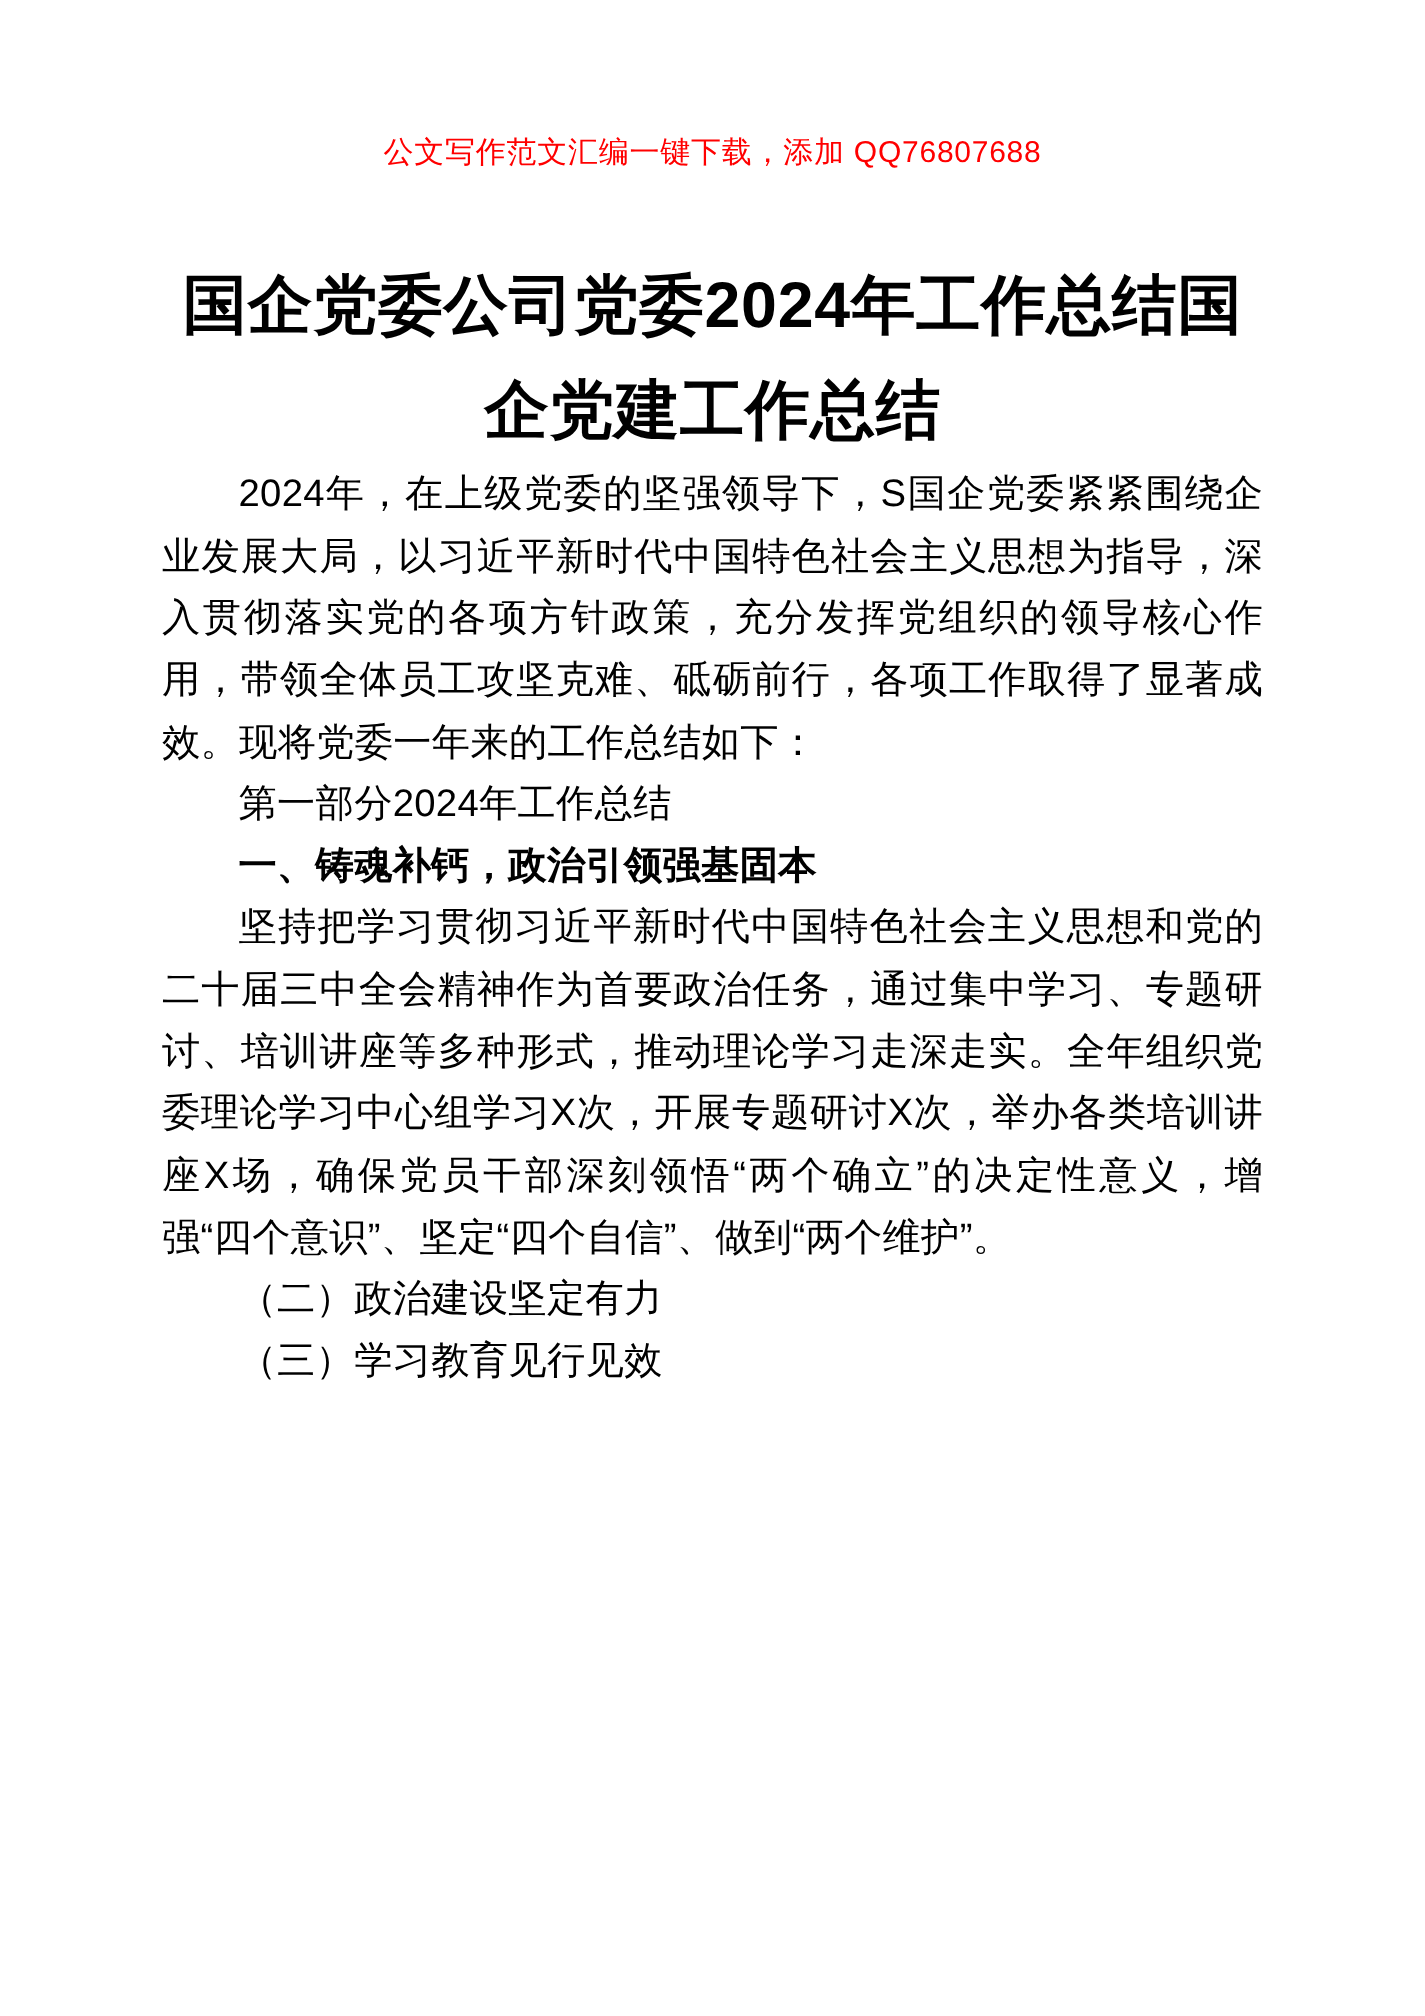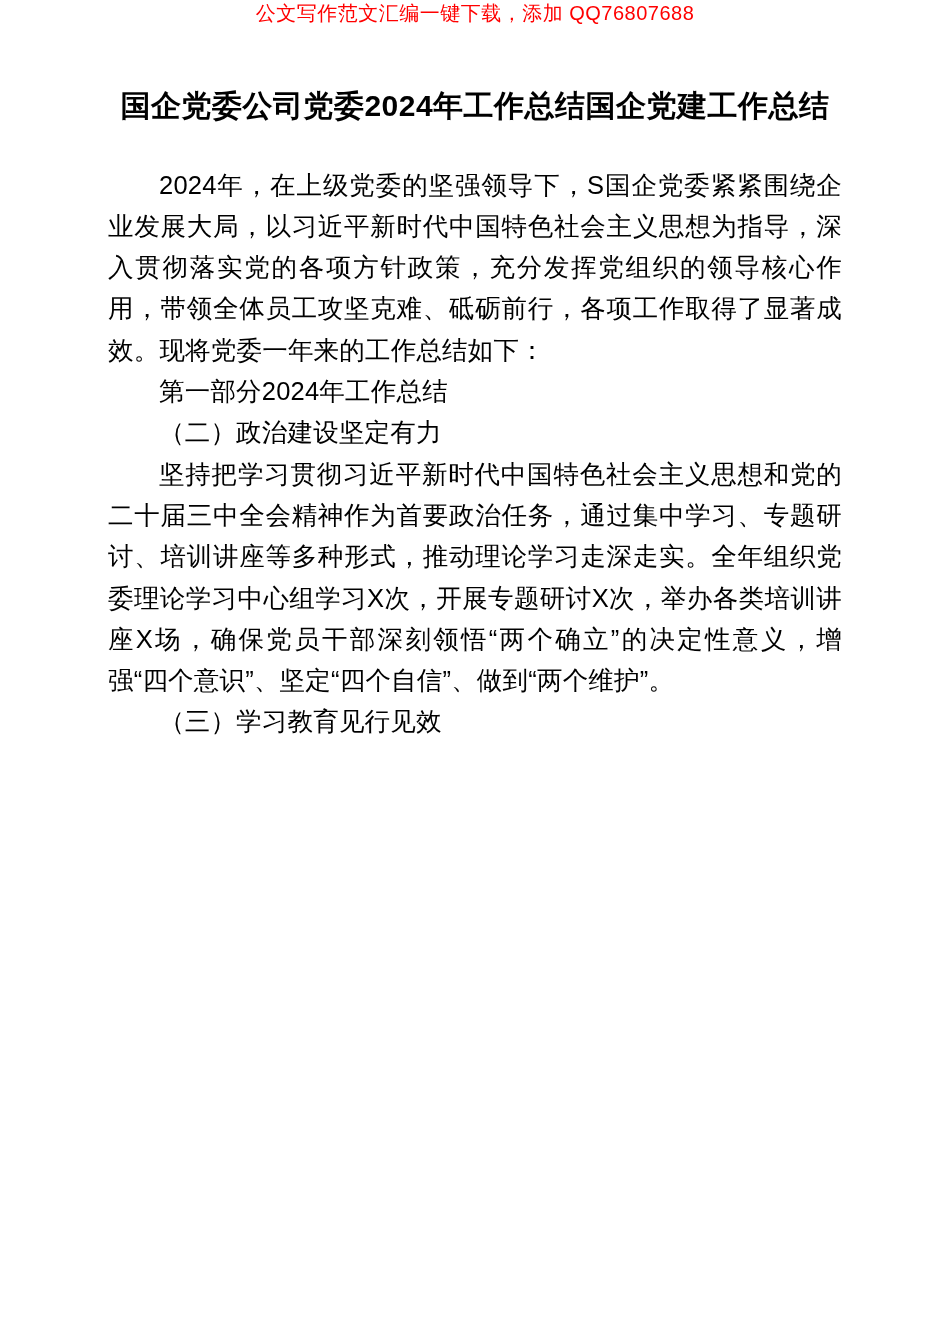--- a/index.html
+++ b/index.html
@@ -20,34 +20,34 @@
     height: 1344px;
     background: #ffffff;
     box-sizing: border-box;
     padding: 0 108px;
   }
   .watermark {
     text-align: center;
     color: #ff0000;
     font-size: 20px;
     letter-spacing: 0.5px;
+    padding-top: 88px;
     font-family: "Liberation Sans", sans-serif;
     white-space: nowrap;
   }
   .doc-title {
     margin-top: 55px;
     text-align: center;
-    font-size: 30px;
+    font-size: 43px;
     font-weight: bold;
     line-height: 1.62;
     letter-spacing: 0.5px;
     font-family: "Liberation Sans", sans-serif;
   }
   .body-text {
-    margin-top: 34px;
     font-size: 25.5px;
     line-height: 1.62;
     text-align: justify;
     letter-spacing: 0.2px;
   }
   p.para {
     margin: 0;
     text-indent: 2em;
   }
   p.heading-b {
@@ -61,18 +61,19 @@
 
 <div class="page">
 
   <div class="watermark">公文写作范文汇编一键下载，添加 QQ76807688</div>
 
   <div class="doc-title">国企党委公司党委2024年工作总结国企党建工作总结</div>
 
   <div class="body-text">
     <p class="para">2024年，在上级党委的坚强领导下，S国企党委紧紧围绕企业发展大局，以习近平新时代中国特色社会主义思想为指导，深入贯彻落实党的各项方针政策，充分发挥党组织的领导核心作用，带领全体员工攻坚克难、砥砺前行，各项工作取得了显著成效。现将党委一年来的工作总结如下：</p>
     <p class="para">第一部分2024年工作总结</p>
+    <p class="heading-b">一、铸魂补钙，政治引领强基固本</p>
+    <p class="para">坚持把学习贯彻习近平新时代中国特色社会主义思想和党的二十届三中全会精神作为首要政治任务，通过集中学习、专题研讨、培训讲座等多种形式，推动理论学习走深走实。全年组织党委理论学习中心组学习X次，开展专题研讨X次，举办各类培训讲座X场，确保党员干部深刻领悟“两个确立”的决定性意义，增强“四个意识”、坚定“四个自信”、做到“两个维护”。</p>
     <p class="para">（二）政治建设坚定有力</p>
-    <p class="para">坚持把学习贯彻习近平新时代中国特色社会主义思想和党的二十届三中全会精神作为首要政治任务，通过集中学习、专题研讨、培训讲座等多种形式，推动理论学习走深走实。全年组织党委理论学习中心组学习X次，开展专题研讨X次，举办各类培训讲座X场，确保党员干部深刻领悟“两个确立”的决定性意义，增强“四个意识”、坚定“四个自信”、做到“两个维护”。</p>
     <p class="para">（三）学习教育见行见效</p>
   </div>
 
 </div>
 
 </body></html>

